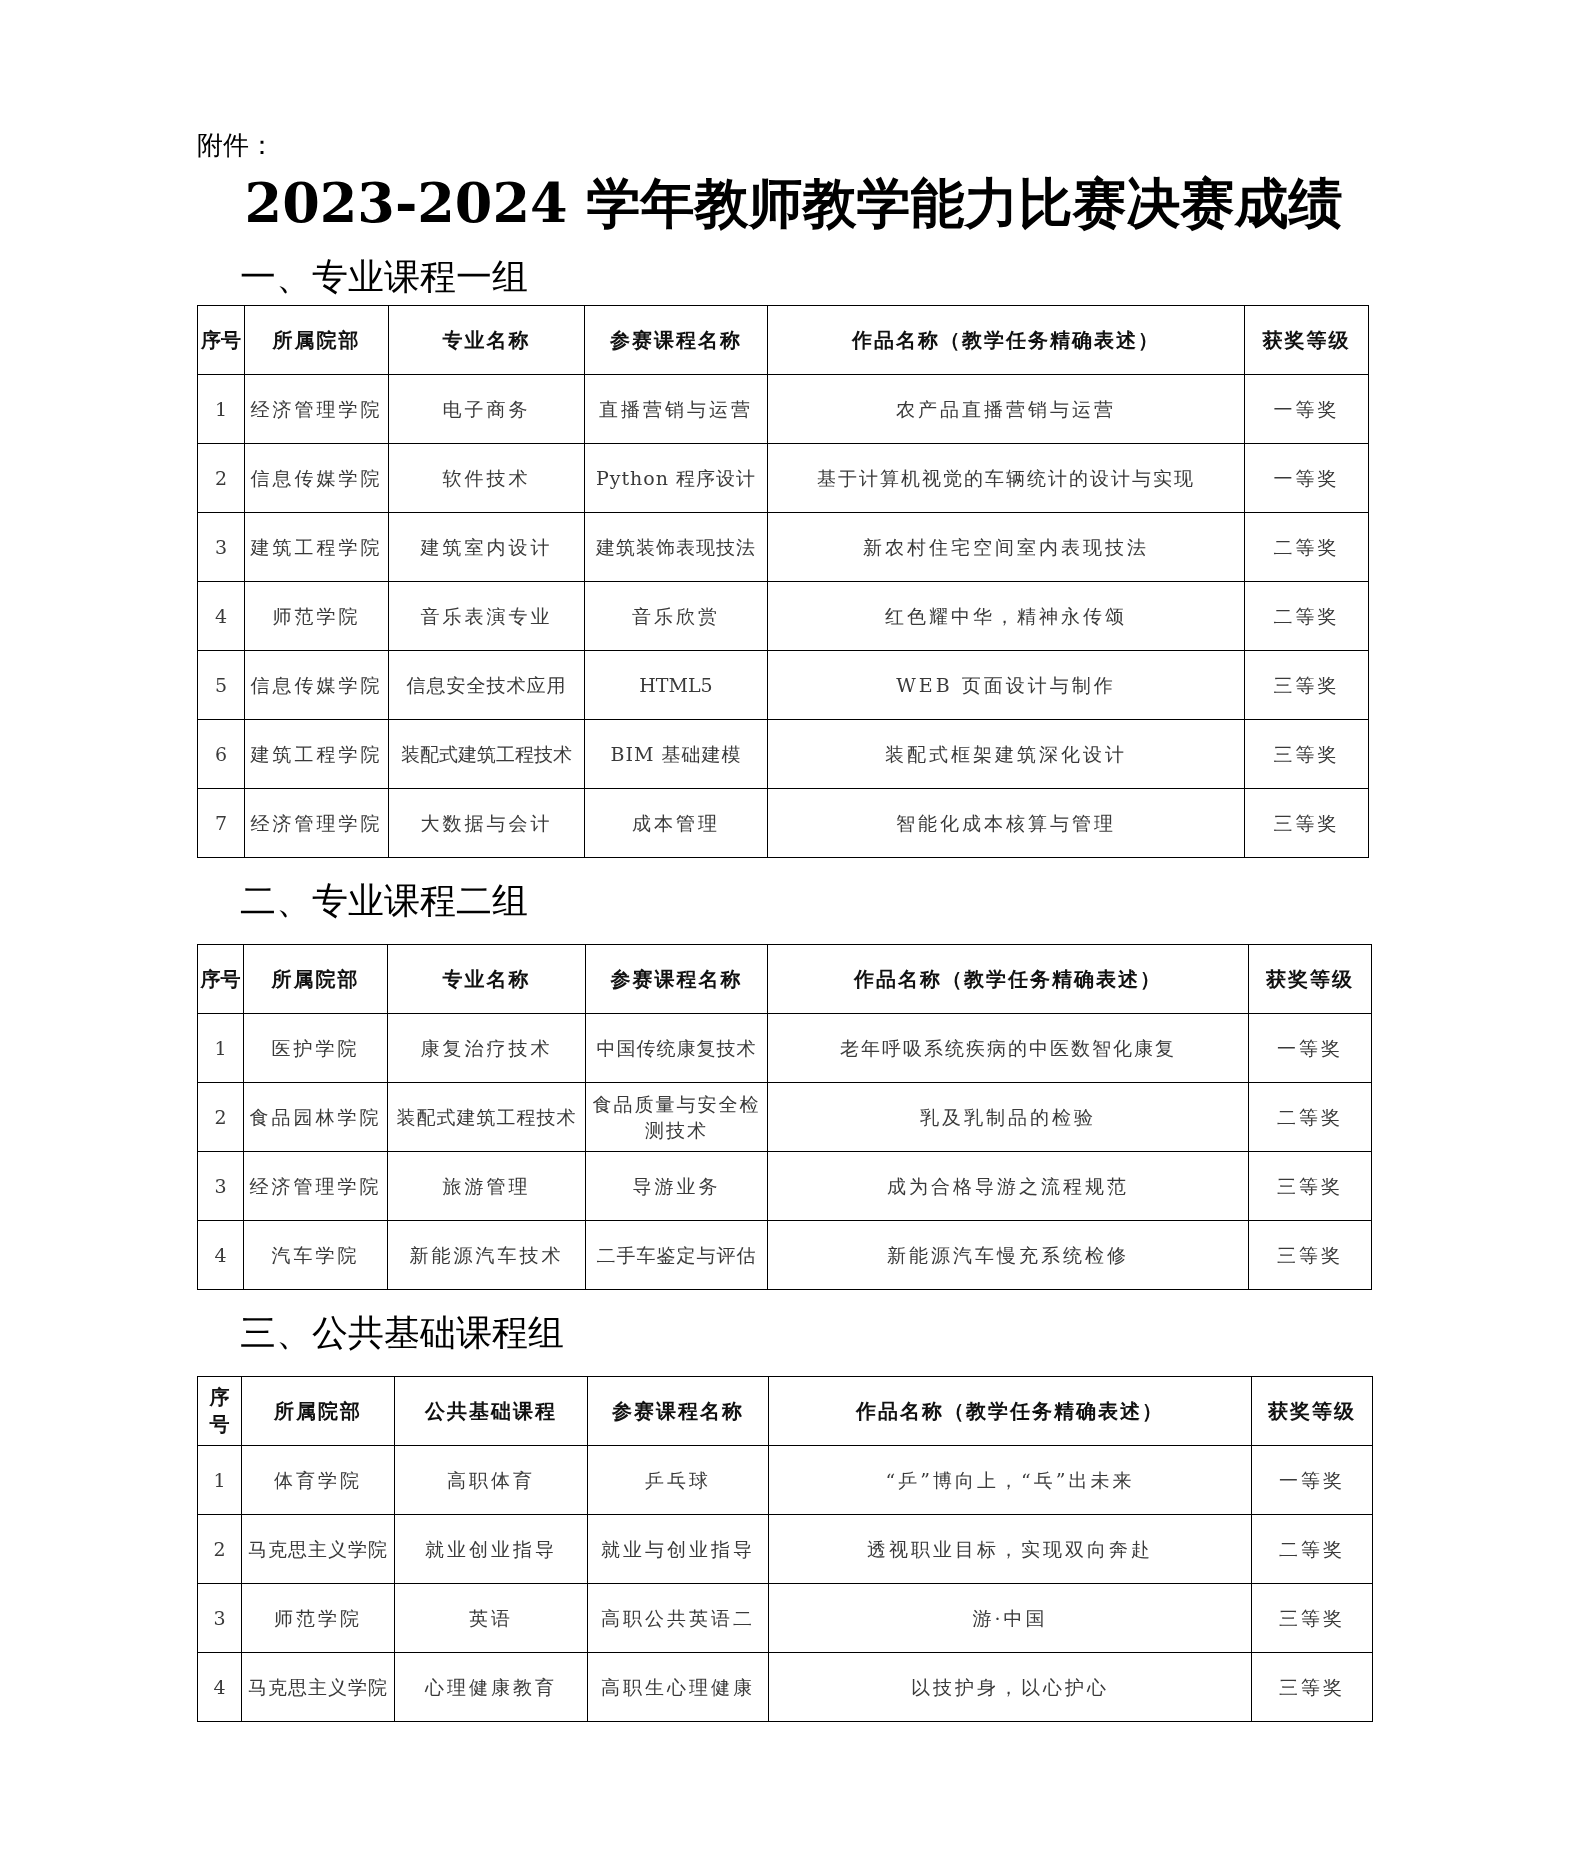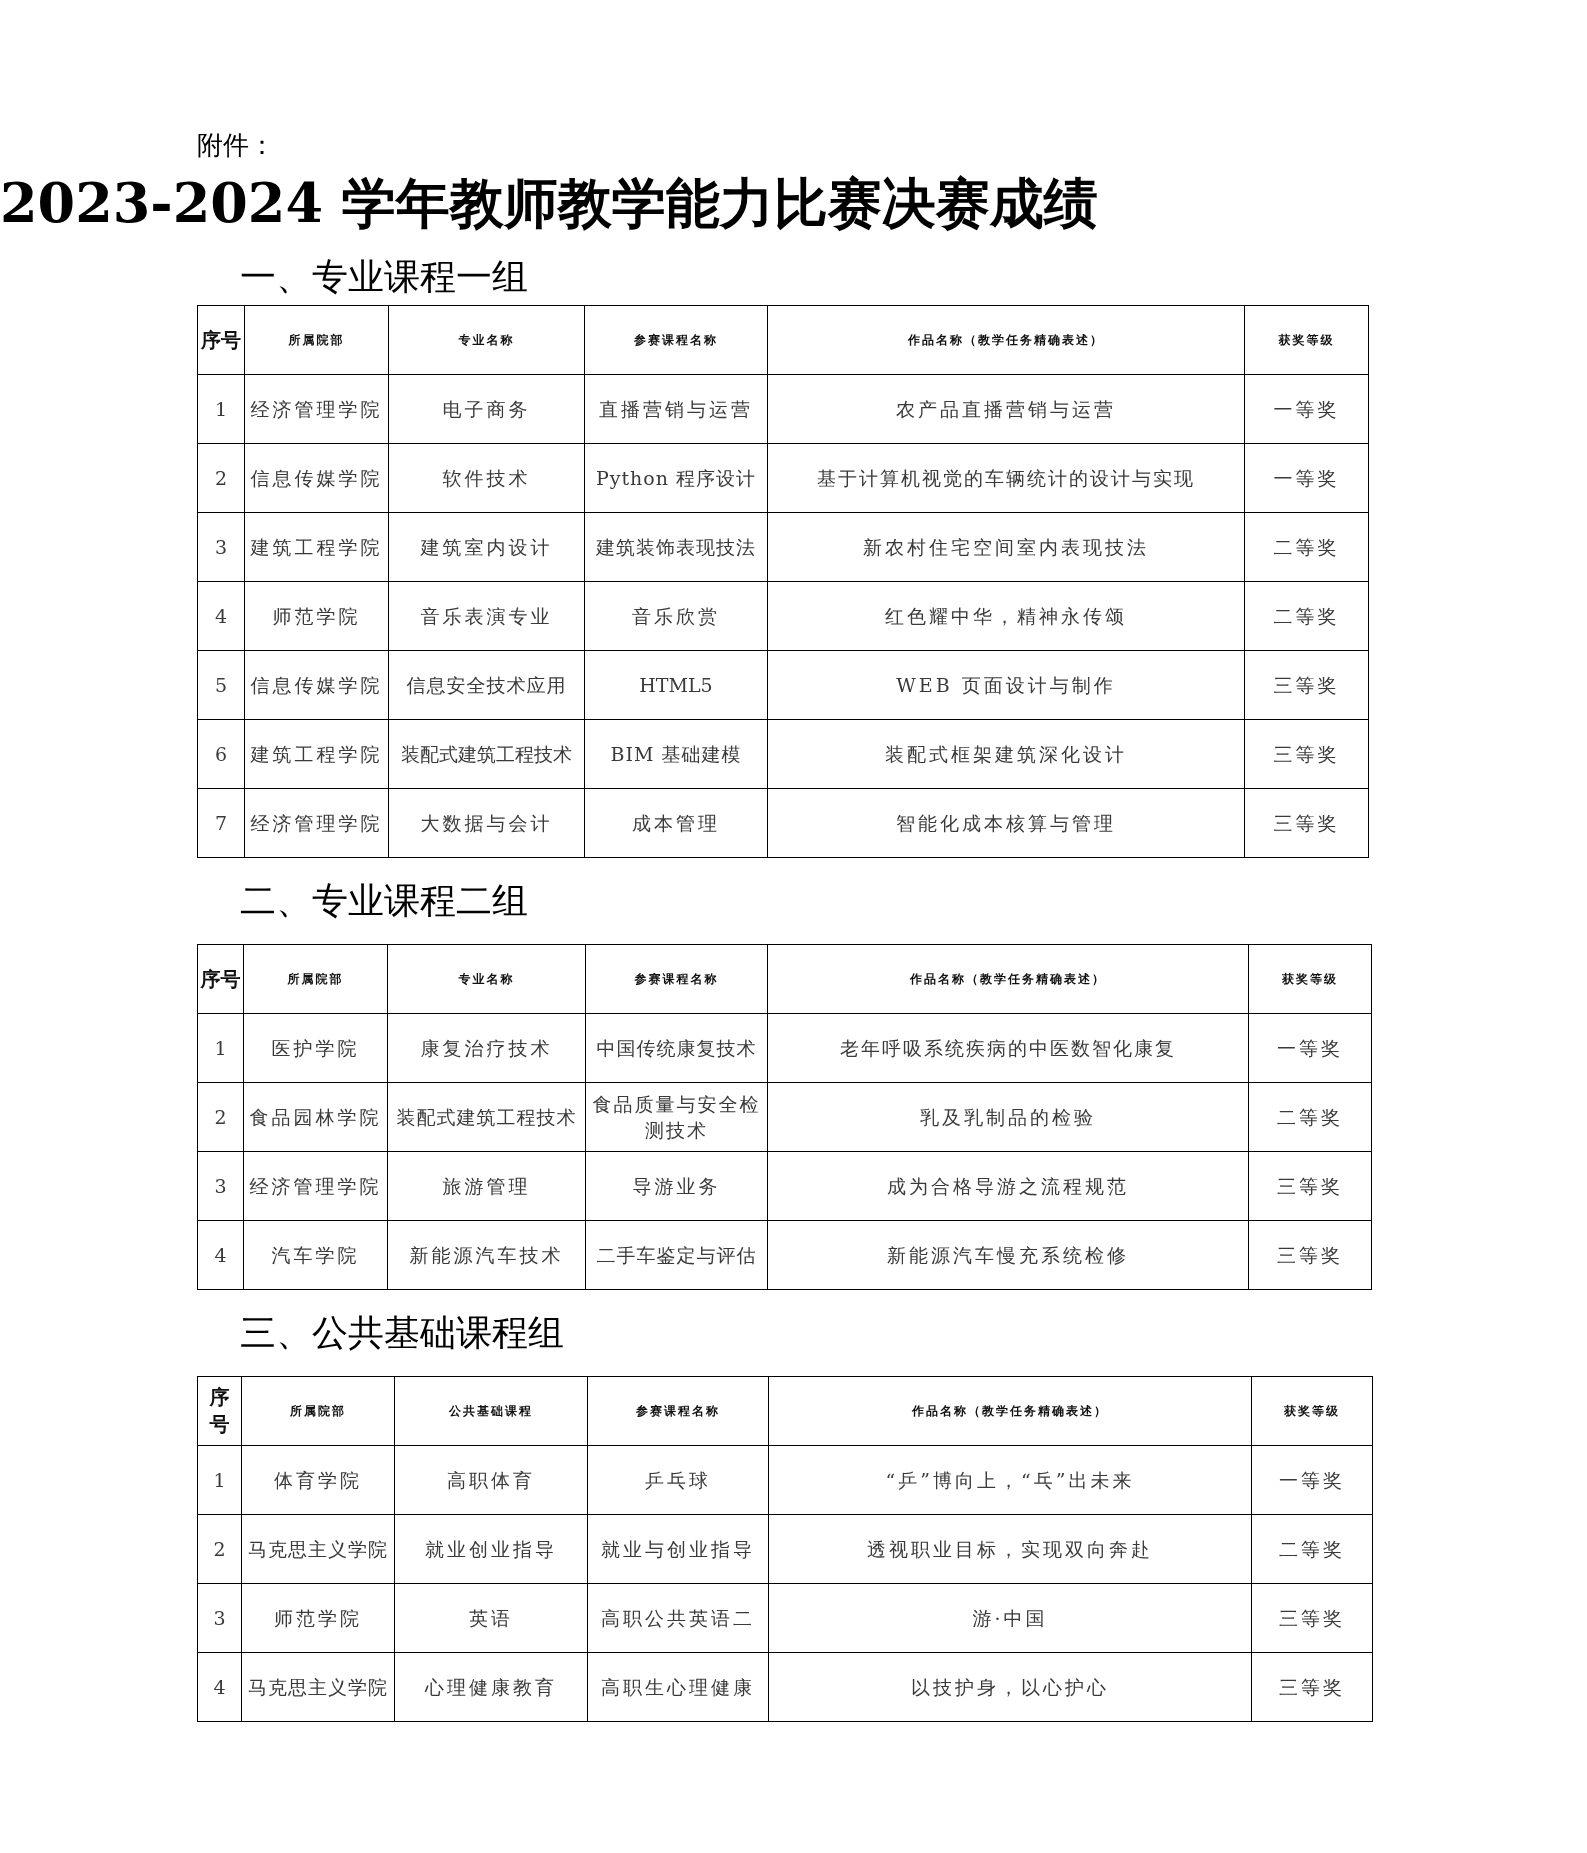--- a/index.html
+++ b/index.html
@@ -1,28 +1,28 @@
 <!DOCTYPE html>
 <html><head>
 <meta charset="utf-8">
 <style>
   html, body { margin: 0; padding: 0; background: #ffffff; }
   body { width: 1587px; height: 1853px; position: relative; overflow: hidden;
          font-family: "DejaVu Serif", "Liberation Serif", serif; color: #000; }
   .attach { position: absolute; left: 197px; top: 128px; font-size: 26px;
             font-family: "DejaVu Sans", "Liberation Sans", sans-serif; color: #000; }
-  .title { position: absolute; left: 0; width: 1587px; top: 168px; 
+  .title { position: absolute; left: 0; width: 1587px; top: 168px; text-align: center;
            font-size: 54px; font-weight: bold; letter-spacing: 0px;
            font-family: "DejaVu Serif", "Liberation Serif", serif; color: #000; white-space: nowrap; }
   .section-heading { position: absolute; left: 196px; font-size: 36px; line-height: 40px;
            font-family: "DejaVu Sans", "Liberation Sans", sans-serif; color: #000; white-space: nowrap; margin-left: 44px; }
   table.results { position: absolute; border-collapse: collapse; table-layout: fixed; border-radius: 17px; }
   table.results td, table.results th { border: 1.5px solid #000; text-align: center; vertical-align: middle;
            padding: 0 2px; overflow: hidden; }
-  table.results th { font-weight: bold; color: #111; font-size: 12px; letter-spacing: 2px;
+  table.results th { font-weight: bold; color: #111; font-size: 20px; letter-spacing: 2px;
            font-family: "DejaVu Serif", "Liberation Serif", serif; }
   table.results td { font-weight: normal; color: #3a3a3a; font-size: 19px; letter-spacing: 3px;
            font-family: "DejaVu Serif", "Liberation Serif", serif; line-height: 26px; }
   table.results th.seq { letter-spacing: 0; font-size: 20px; }
   table.results td.seq { letter-spacing: 0; }
   table.results tr { height: 69px; }
 </style>
 </head>
 <body>
 

